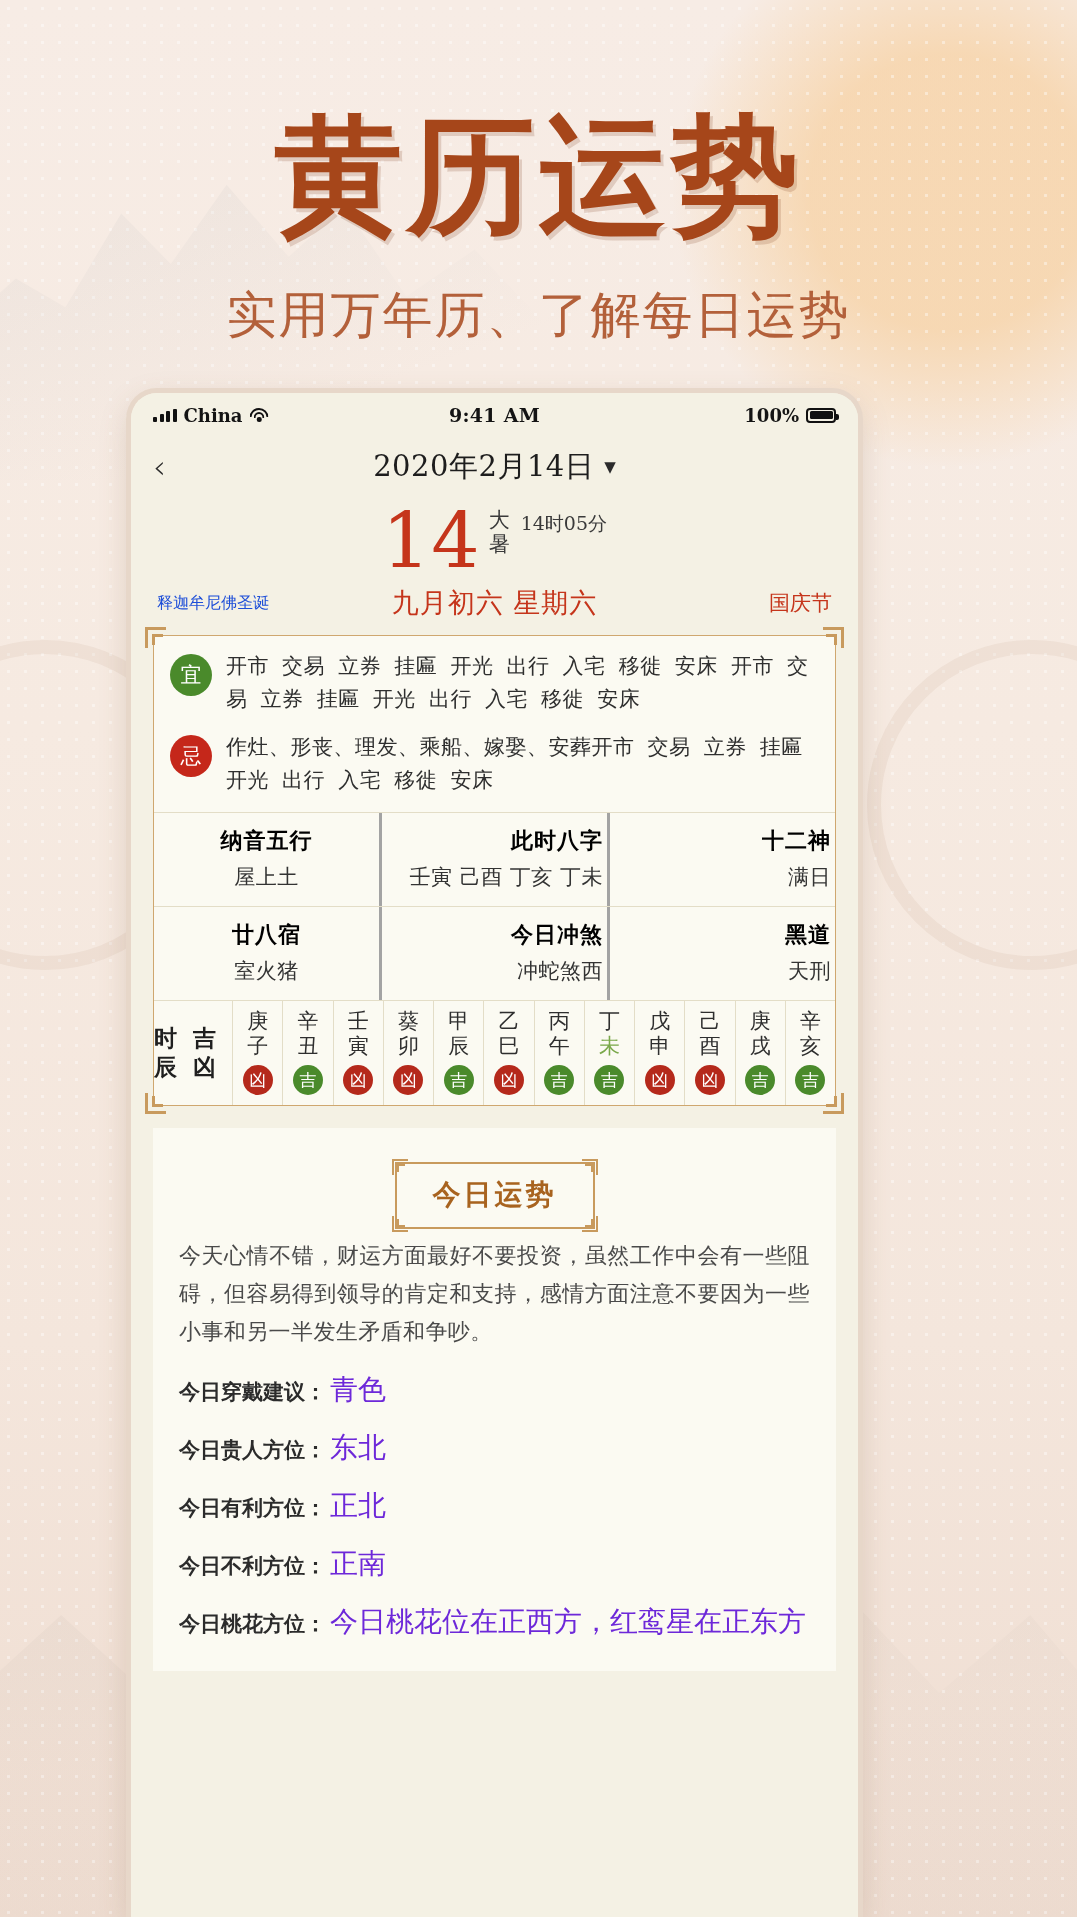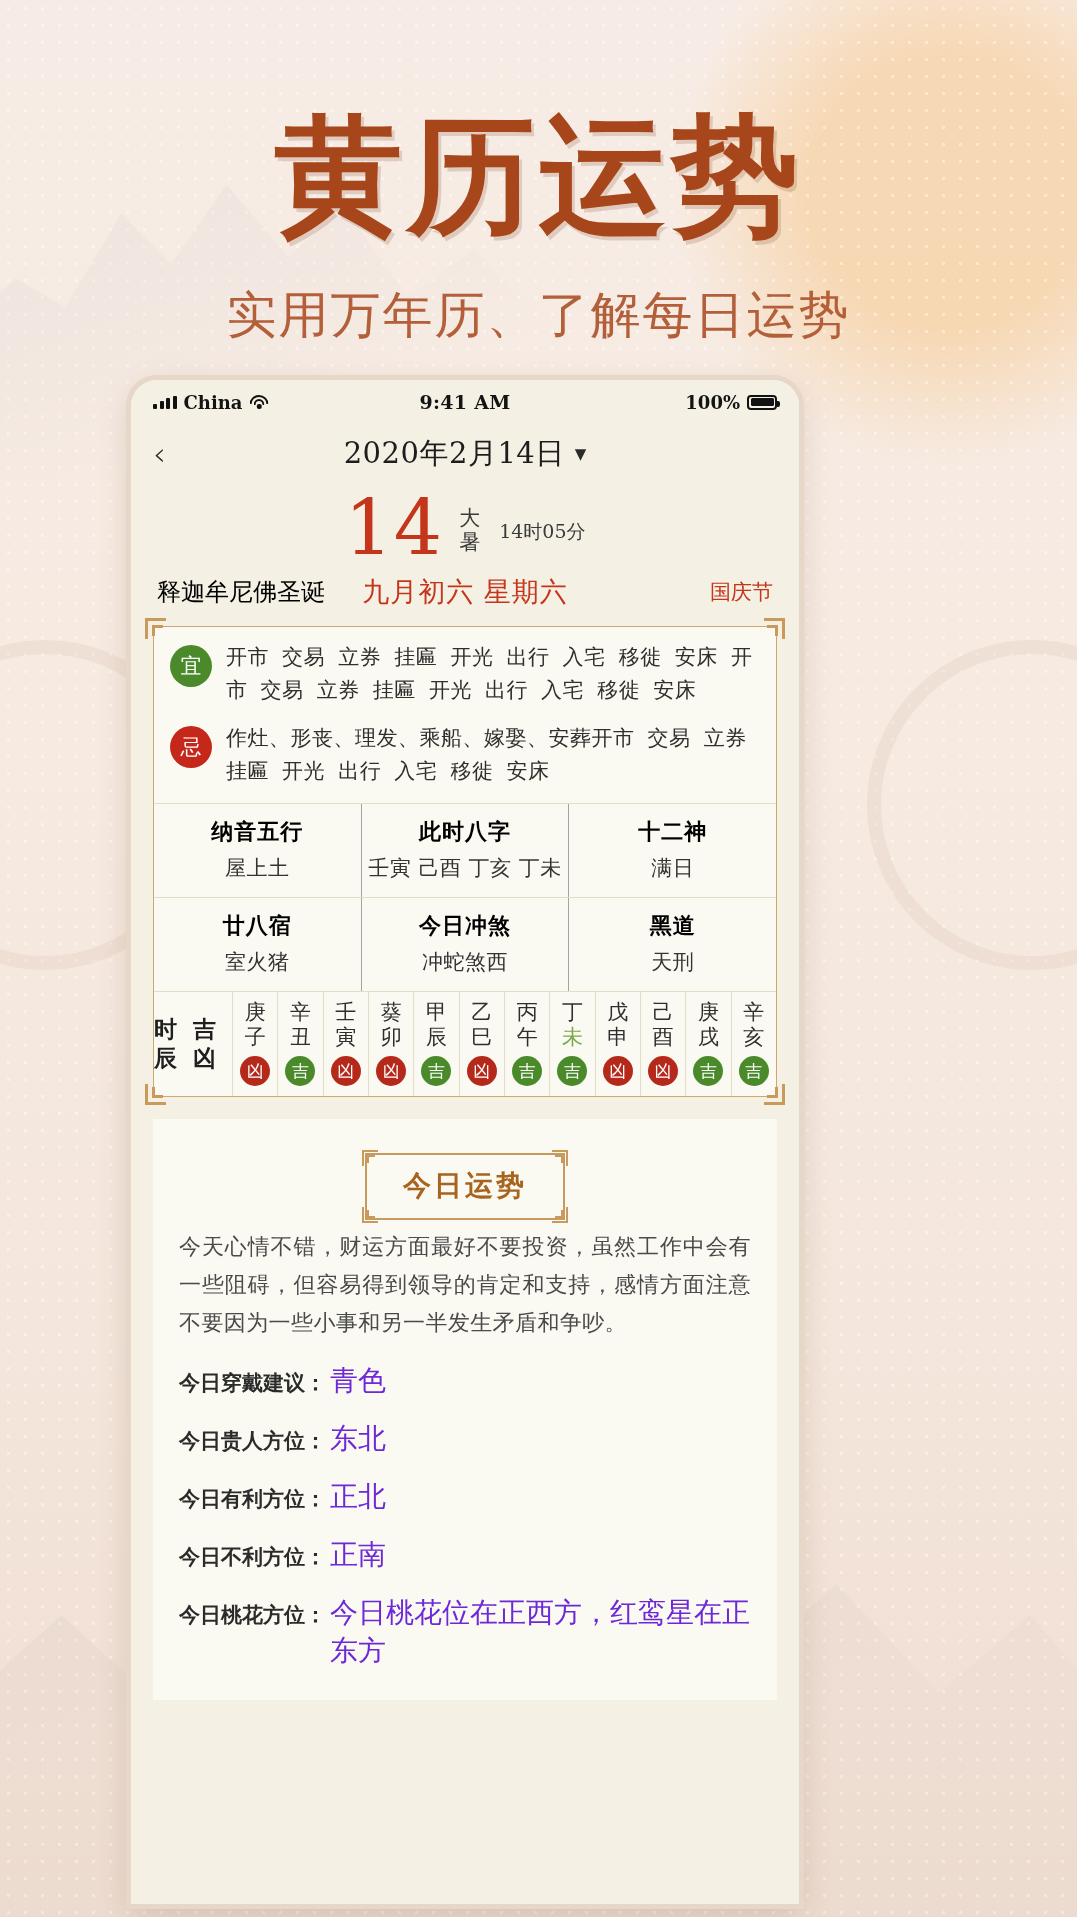--- a/index.html
+++ b/index.html
@@ -58,22 +58,22 @@
   #promo-sub {
     position: absolute; top: 282px; left: 0; width: 100%;
     text-align: center;
     font-size: 50px; letter-spacing: 2px;
     color: #b3603a;
   }
 
   
   #phone {
     position: absolute;
-    left: 131px; top: 380px;
-    width: 668px; height: 1524px;
+    left: 131px; top: 393px;
+    width: 727px; height: 1524px;
     background: #f4efe2;
     border-radius: 26px 26px 0 0;
     box-shadow: 0 0 0 5px #e7d7c9, 0 10px 32px rgba(120,80,50,0.22);
     overflow: hidden;
     font-family: "DejaVu Sans", "Liberation Sans", sans-serif;
   }
   #phone-inner {
     position: absolute; inset: 0;
     background: #f4f1e4;
     overflow: hidden;
@@ -122,39 +122,39 @@
     pointer-events: none;
   }
   #nav-title {
     font-size: 29px; color: #1d1d1d; letter-spacing: .5px;
     font-family: "DejaVu Serif", "Liberation Serif", serif;
   }
   #nav-caret { font-size: 15px; color: #2b2b2b; pointer-events: auto; cursor: pointer; }
 
   
   #date-block { padding: 6px 26px 0 26px; }
-  #date-main-row { display: flex; align-items: center; justify-content: center; gap: 16px; }
+  #date-main-row { display: flex; align-items: flex-start; justify-content: center; gap: 8px; }
   #day-number {
     font-size: 76px; line-height: 1; color: #c5351b; font-weight: 400;
     font-family: "DejaVu Serif", "Liberation Serif", serif;
     letter-spacing: 1px;
   }
   #solarterm {
     font-size: 21px; line-height: 1.12; color: #3a3a3a; width: 24px;
     margin-top: 6px; font-family: "DejaVu Serif", serif;
   }
   #solarterm-time {
     font-size: 19px; color: #3a3a3a; margin-top: 8px;
     font-family: "DejaVu Serif", serif;
   }
   #date-sub-row {
     display: flex; align-items: center; justify-content: space-between;
     margin-top: 10px;
   }
-  #festival-left { font-size: 24px; color: #000000; font-family: Liberation Mono, monospace; }
+  #festival-left { font-size: 16px; color: #1d4ed8; font-family: Liberation Mono, monospace; }
   #lunar-center {
     font-size: 27px; color: #c5351b; letter-spacing: 1px;
     font-family: "DejaVu Serif", serif;
     position: absolute; left: 0; right: 0; text-align: center; pointer-events: none;
   }
   #date-sub-row { position: relative; }
   #festival-right { font-size: 21px; color: #c5351b; font-family: "DejaVu Serif", serif; }
 
   
   #almanac-card {
@@ -189,21 +189,21 @@
     font-size: 21px; line-height: 1.55; color: #2f2f2f; letter-spacing: .5px;
     font-family: Liberation Mono, monospace;
   }
 
   #info-grid { border-top: 1px solid #e3ddc7; }
   .info-row { display: flex; }
   .info-row + .info-row { border-top: 1px solid #e3ddc7; }
   .info-cell {
     flex: 1; text-align: center; padding: 13px 4px 15px 4px;
   }
-  .info-cell + .info-cell { border-left: 1px solid #a3a3a3; }
+  .info-cell + .info-cell { border-left: 3px solid #a3a3a3; text-align: right; }
   .info-title {
     font-size: 22px; color: #000000; font-weight: 700; letter-spacing: 1px;
     font-family: "DejaVu Serif", serif;
   }
   .info-value {
     font-size: 21px; color: #333; margin-top: 7px; letter-spacing: .5px;
     font-family: "DejaVu Serif", serif;
   }
 
   

